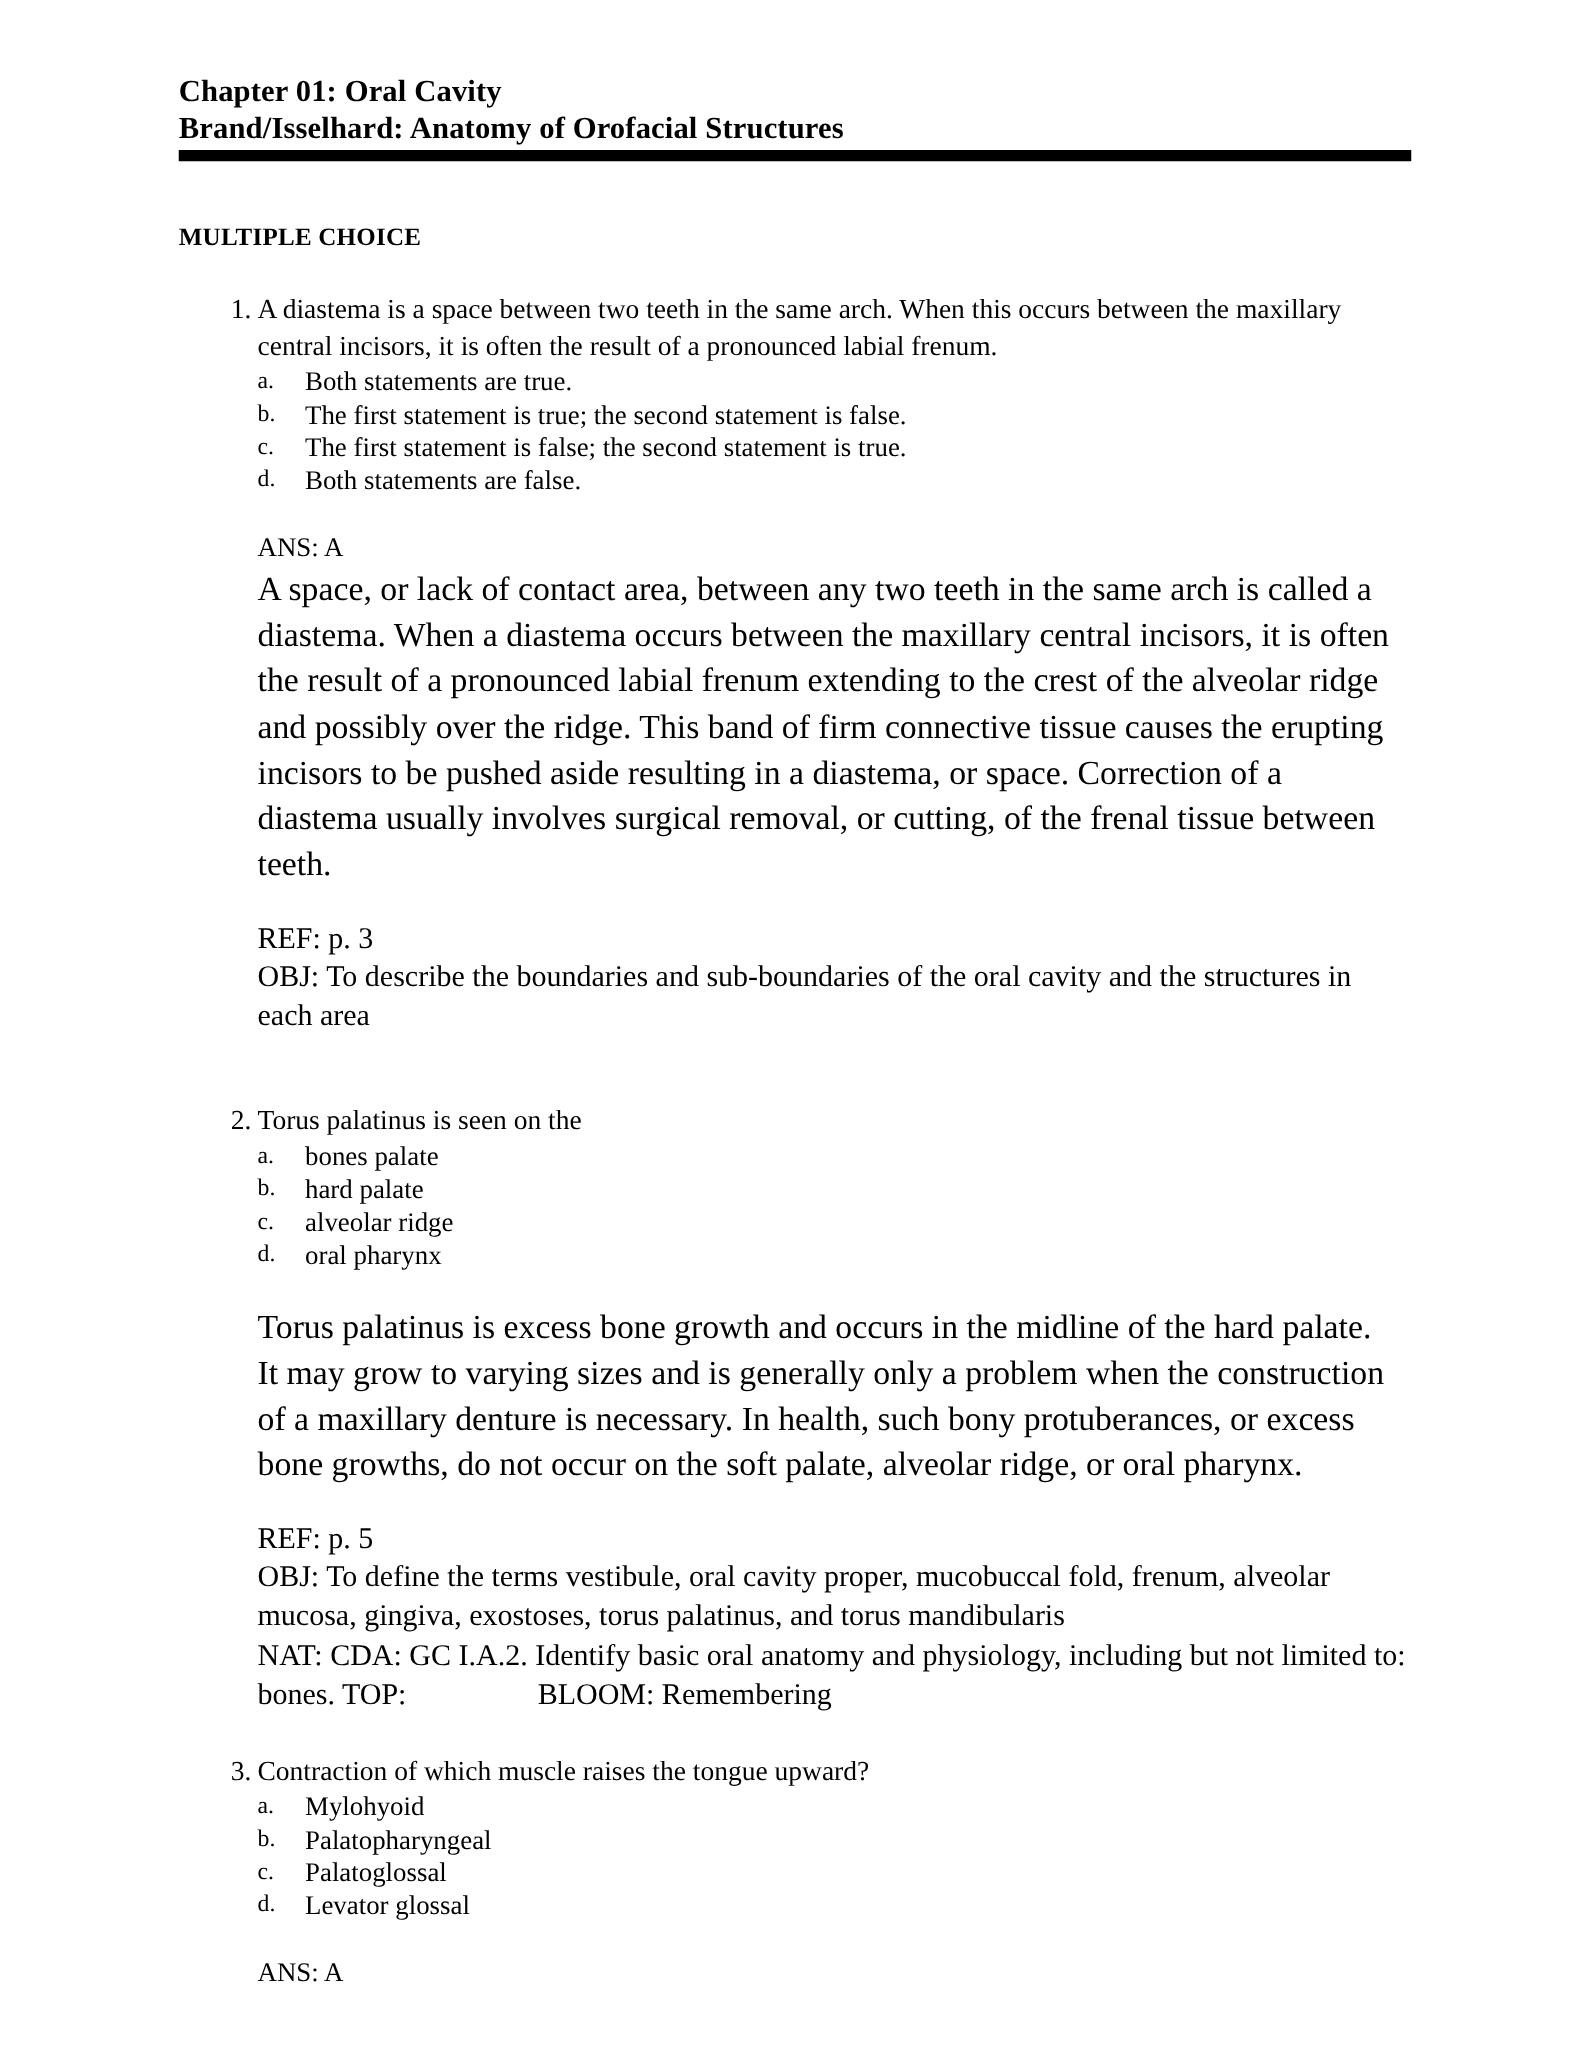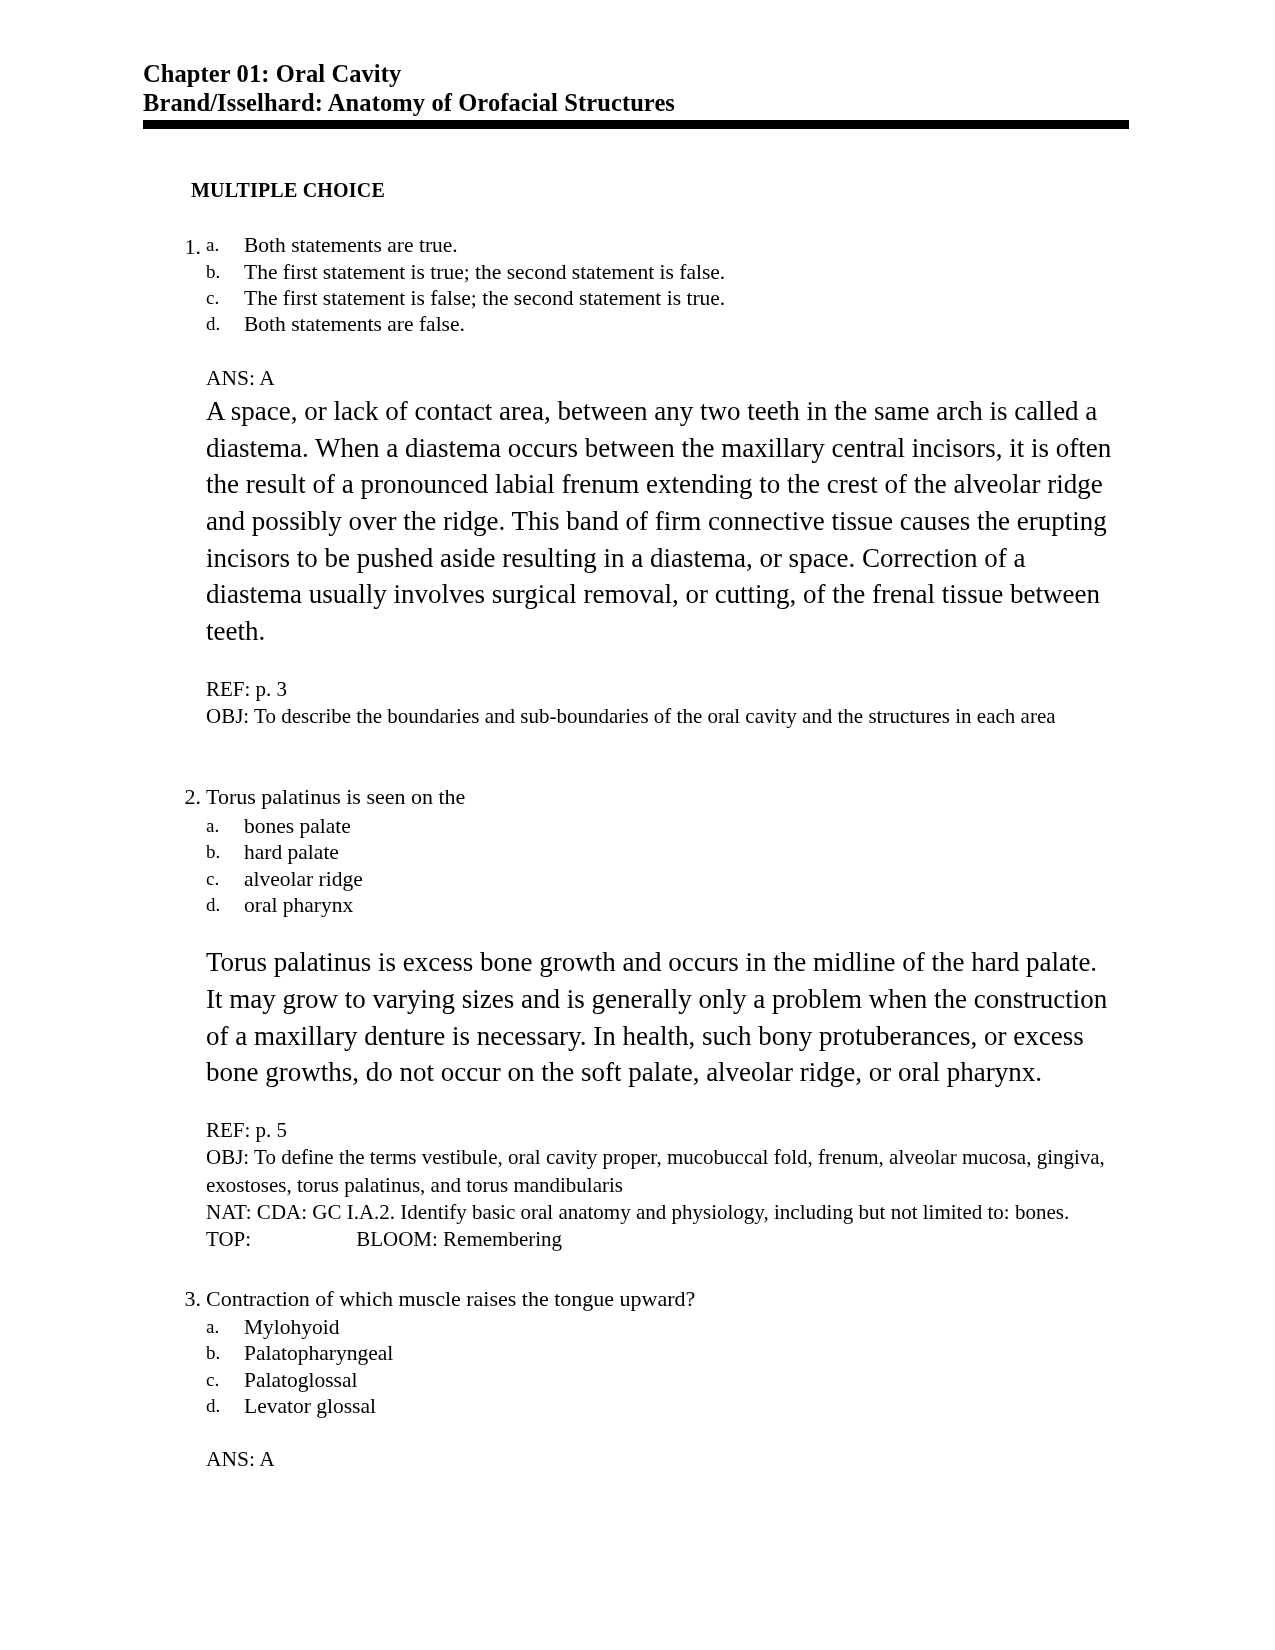--- a/index.html
+++ b/index.html
@@ -41,21 +41,20 @@
     background: #000000;
     width: 986px;
   }
 
   
   .section-heading {
     margin-top: 50px;
     font-size: 20px;
     font-weight: bold;
     letter-spacing: 0.2px;
-    margin-left: 48px;
   }
 
   
   .question {
     margin-top: 30px;
     position: relative;
   }
   .q-stem {
     position: relative;
     padding-left: 63px;
@@ -105,21 +104,21 @@
     text-align: left;
   }
 
   
   .meta-block {
     margin-top: 26px;
     padding-left: 63px;
     max-width: 925px;
   }
   .meta-line {
-    font-size: 21px;
+    font-size: 24px;
     line-height: 1.30;
   }
   .meta-gap { height: 22px; }
   .tab-gap {
     display: inline-block;
     width: 105px;
   }
   .nowrap { white-space: nowrap; }
 </style>
 </head>
@@ -131,20 +130,21 @@
     <div class="hdr-line">Chapter 01: Oral Cavity</div>
     <div class="hdr-line">Brand/Isselhard: Anatomy of Orofacial Structures</div>
   </div>
   <div class="hdr-rule"></div>
 
   <div class="section-heading">MULTIPLE CHOICE</div>
 
   <div class="question">
     <div class="q-stem">
       <span class="q-num">1.</span>
+      <span>A diastema is a space between two teeth in the same arch. When this occurs between the maxillary central incisors, it is often the result of a pronounced labial frenum.</span>
     </div>
     <div class="q-options">
       <div class="opt">
         <span class="opt-letter">a.</span>
         <span>Both statements are true.</span>
       </div>
       <div class="opt">
         <span class="opt-letter">b.</span>
         <span>The first statement is true; the second statement is false.</span>
       </div>

